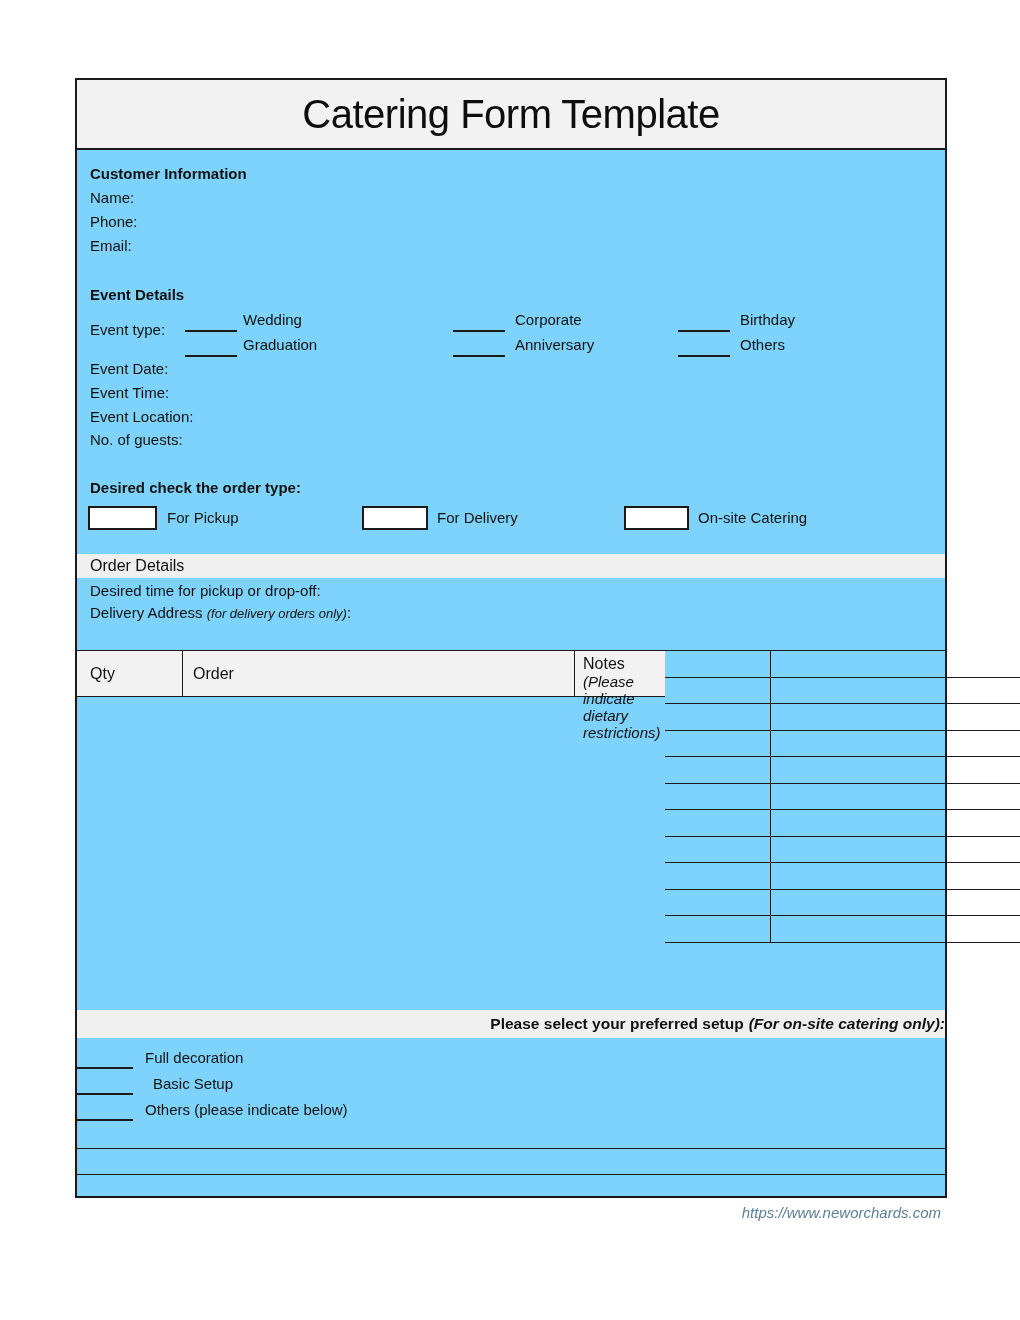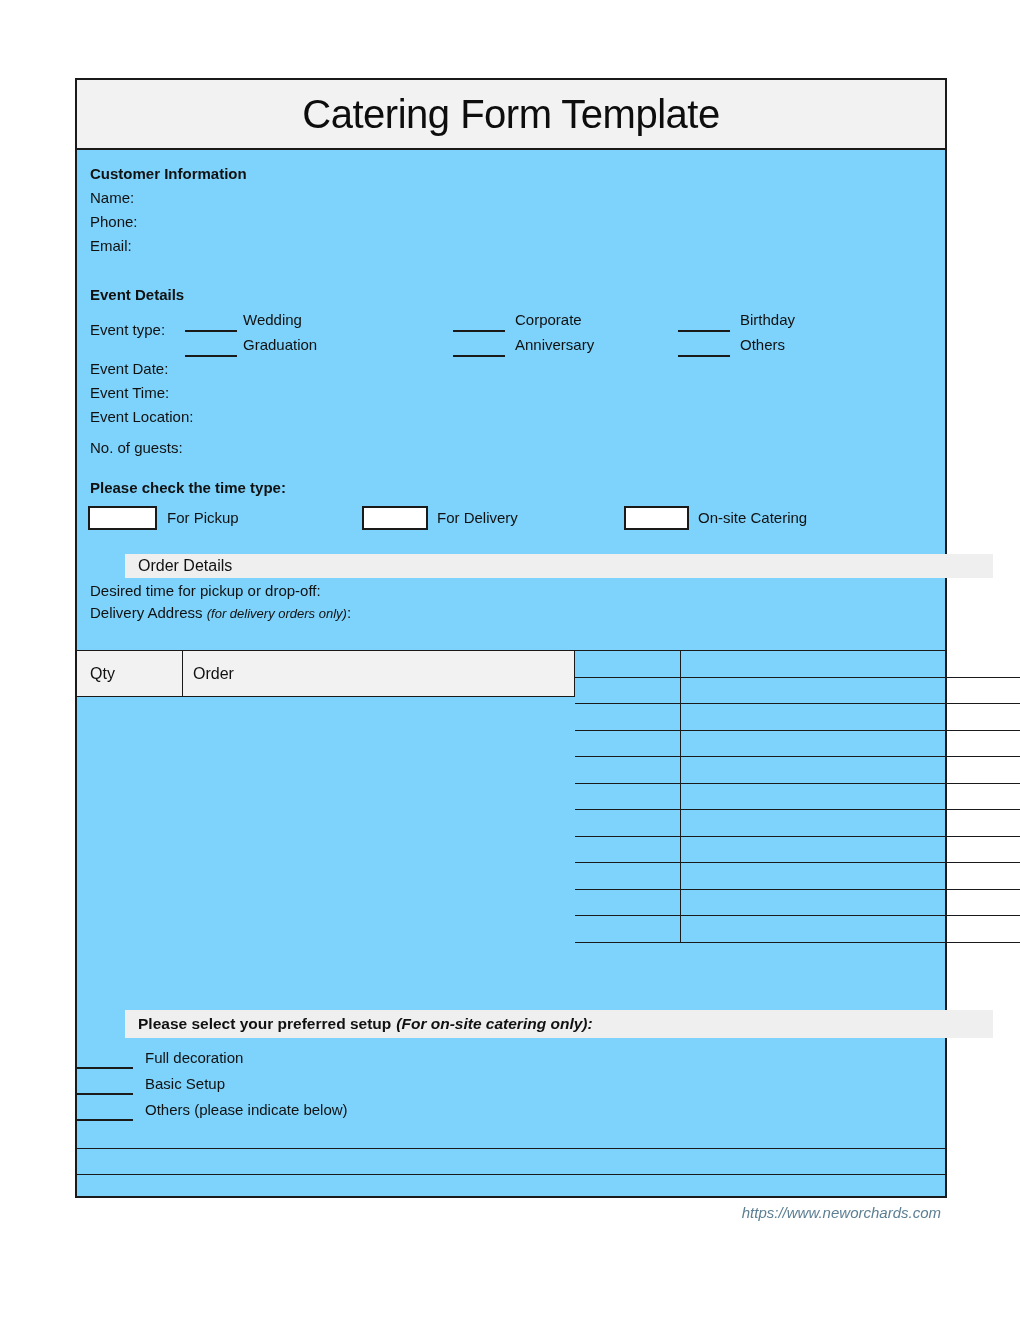--- a/index.html
+++ b/index.html
@@ -30,41 +30,41 @@
   .blank{
     position:absolute;height:20px;border-bottom:2px solid var(--border);
   }
   .optlabel{position:absolute;line-height:26px;font-size:15px;white-space:nowrap;}
   .checkbox{
     position:absolute;height:24px;border:2px solid var(--border);background:#fff;
   }
   .cblabel{position:absolute;line-height:24px;font-size:15px;top:426px;white-space:nowrap;}
   .graybar{
     position:absolute;left:0;width:100%;background:var(--bar-bg);
-    display:flex;align-items:center;padding-left:13px;font-size:16px;margin-left:48px;
+    display:flex;align-items:center;padding-left:13px;font-size:16px;
   }
   .note-italic{font-style:italic;font-size:13px;}
   .ordertable{
     position:absolute;left:0;top:570px;width:100%;
     display:flex;flex-direction:row;border-top:1.5px solid var(--border);
   }
   .trow{display:flex;border-bottom:1.5px solid var(--border);}
   .trow .c1{width:106px;border-right:1.5px solid var(--border);padding:4px 4px 4px 13px;}
   .trow .c2{width:392px;border-right:1.5px solid var(--border);padding:4px 4px 4px 10px;}
   .trow .c3{flex:1;padding:4px 4px 4px 8px;}
   .thead{background:var(--head-bg);height:46px;font-size:16px;}
   .thead .c1,.thead .c2{display:flex;align-items:center;}
   .tbodyrow{height:26.5px;}
   .notes-sub{font-style:italic;font-size:15px;}
   .rule{position:absolute;left:0;width:100%;border-top:1.5px solid var(--border);}
   .footer{
     position:absolute;left:75px;top:1204px;width:866px;text-align:right;
     font-size:15px;color:var(--link);font-style:italic;
   }
-  .setupbar{height:28px;font-size:15.5px;}
+  .setupbar{height:28px;font-size:15.5px;justify-content:flex-end;}
   .setupbar .ital{font-style:italic;margin-left:5px;}
 </style>
 </head>
 <body>
 
 <div class="frame">
 
   <div class="titlebar">
     <h1>Catering Form Template</h1>
   </div>
@@ -88,43 +88,47 @@
   <div class="optlabel" style="left:166px;top:227px">Wedding</div>
   <div class="optlabel" style="left:438px;top:227px">Corporate</div>
   <div class="optlabel" style="left:663px;top:227px">Birthday</div>
   <div class="optlabel" style="left:166px;top:252px">Graduation</div>
   <div class="optlabel" style="left:438px;top:252px">Anniversary</div>
   <div class="optlabel" style="left:663px;top:252px">Others</div>
 
   <div class="tline" style="top:277px">Event Date:</div>
   <div class="tline" style="top:301px">Event Time:</div>
   <div class="tline" style="top:325px">Event Location:</div>
-  <div class="tline" style="top:356px">No. of guests:</div>
-
-  <div class="tline bold" style="top:396px">Please check the time type:</div>
+  <div class="tline" style="top:348px">No. of guests:</div>
+
+  <div class="tline bold" style="top:396px">Desired check the order type:</div>
 
   <span class="checkbox" style="left:11px;top:426px;width:69px"></span>
   <span class="checkbox" style="left:285px;top:426px;width:66px"></span>
   <span class="checkbox" style="left:547px;top:426px;width:65px"></span>
 
   <div class="cblabel" style="left:90px">For Pickup</div>
   <div class="cblabel" style="left:360px">For Delivery</div>
   <div class="cblabel" style="left:621px">On-site Catering</div>
 
   <div class="graybar" style="top:474px;height:24px">
     <span>Order Details</span>
   </div>
 
   <div class="tline" style="top:499px">Desired time for pickup or drop-off:</div>
   <div class="tline" style="top:521px"><span>Delivery Address </span><span class="note-italic">(for delivery orders only)</span><span>:</span></div>
 
   <div class="ordertable">
     <div class="trow thead">
       <div class="c1">Qty</div>
       <div class="c2">Order</div>
+      <div class="c3">
+        <div>Notes</div>
+        <div class="notes-sub">(Please indicate dietary restrictions)</div>
+      </div>
     </div>
     <div>
         <div class="trow tbodyrow">
           <div class="c1"></div>
           <div class="c2"></div>
           <div class="c3"></div>
         </div>
         <div class="trow tbodyrow">
           <div class="c1"></div>
           <div class="c2"></div>
@@ -181,21 +185,21 @@
   <div class="graybar setupbar" style="top:930px">
     <span class="bold">Please select your preferred setup </span>
     <span class="bold ital">(For on-site catering only):</span>
   </div>
 
   <span class="blank" style="left:0;top:969px;width:56px"></span>
   <span class="blank" style="left:0;top:995px;width:56px"></span>
   <span class="blank" style="left:0;top:1021px;width:56px"></span>
 
   <div class="optlabel" style="left:68px;top:965px">Full decoration</div>
-  <div class="optlabel" style="left:68px;top:991px">Basic Setup</div>
+  <div class="optlabel" style="left:76px;top:991px">Basic Setup</div>
   <div class="optlabel" style="left:68px;top:1017px">Others (please indicate below)</div>
 
   <div class="rule" style="top:1068px"></div>
   <div class="rule" style="top:1094px"></div>
 
 </div>
 
 <div class="footer">https://www.neworchards.com</div>
 
 </body></html>

